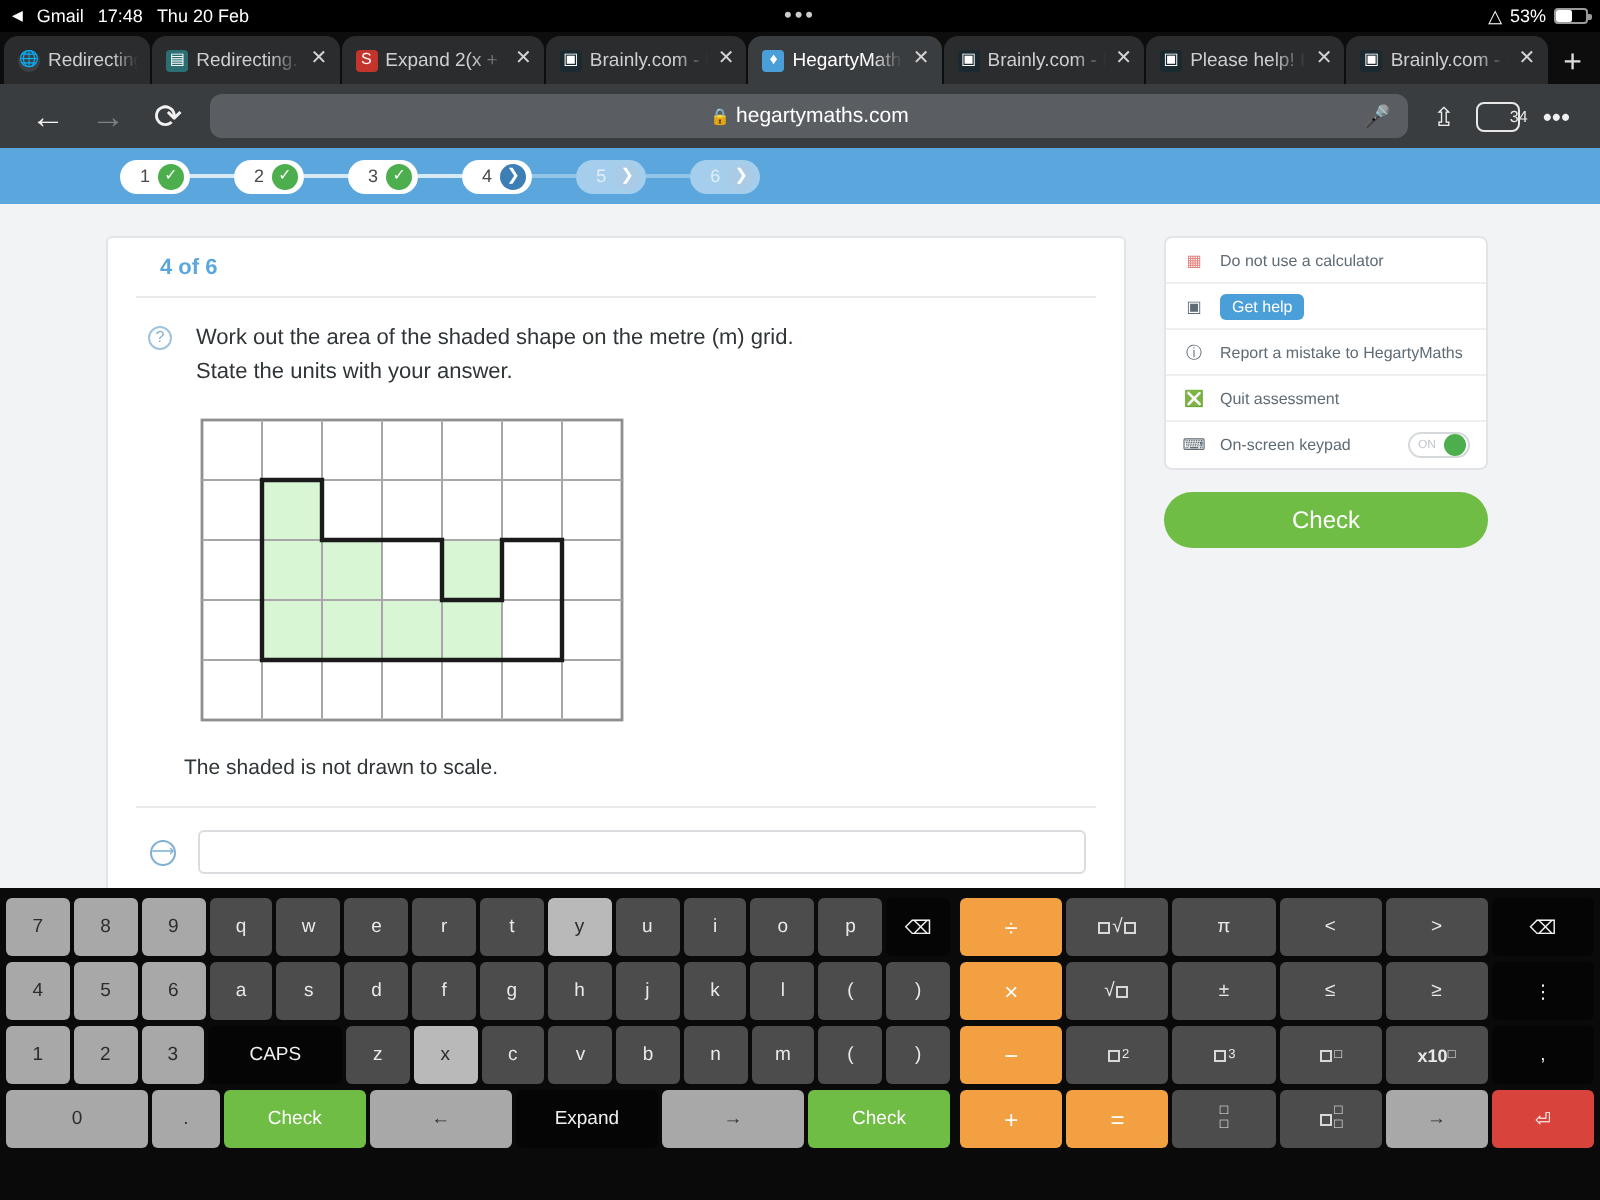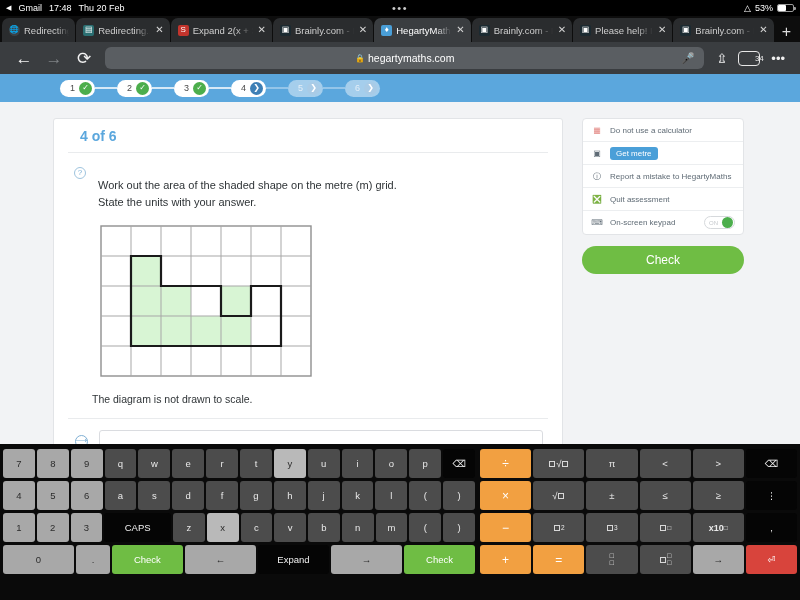--- a/index.html
+++ b/index.html
@@ -120,29 +120,29 @@
   .badge-next { background: #a9cbe6; }
   .step-link { width: 22px; height: 2px; background: rgba(255,255,255,.75); }
   .step-link.faded { background: rgba(255,255,255,.35); }
 
   
   #main { display: flex; padding: 16px 0 0 0; }
   #question-card {
     width: 510px; margin-left: 53px; background: #fff;
     border: 1px solid #e2e4e7; border-radius: 3px;
   }
-  .q-counter { font-size: 14px; color: #5ba7dd; font-weight: bold; padding: 9px 0 8px 26px; }
+  .q-counter { font-size: 11px; color: #5ba7dd; font-weight: bold; padding: 9px 0 8px 26px; }
   .q-divider { height: 1px; background: #e9ebed; margin: 0 14px; }
   .q-body { display: flex; padding: 12px 14px 0 14px; }
   .q-icon {
     width: 12px; height: 12px; border: 1.2px solid #9fc4de; border-radius: 50%;
     color: #7fb0d4; font-size: 8px; display: flex; align-items: center;
     justify-content: center; flex: 0 0 12px; margin: 2px 12px 0 6px; line-height: 1;
   }
-  .q-text { font-size: 11px; color: #2f3437; line-height: 1.55; margin-top: 12px; }
+  .q-text { font-size: 11px; color: #2f3437; line-height: 1.55; }
 
   
   .diagram-wrap { padding: 14px 0 0 46px; }
   .note-scale { font-size: 10.5px; color: #2f3437; padding: 12px 0 13px 38px; }
   .ans-divider { height: 1px; background: #e9ebed; margin: 0 14px; }
   .ans-row { display: flex; align-items: center; padding: 11px 14px 13px 14px; gap: 11px; }
   .ans-arrow {
     width: 13px; height: 13px; border: 1.3px solid #7fb0d4; border-radius: 50%;
     color: #7fb0d4; font-size: 8px; display: flex; align-items: center;
     justify-content: center; flex: 0 0 13px; margin-left: 7px; line-height: 1;
@@ -356,37 +356,37 @@
               <line x1="181" y1="1" x2="181" y2="151"></line>
               <line x1="1" y1="31" x2="211" y2="31"></line>
               <line x1="1" y1="61" x2="211" y2="61"></line>
               <line x1="1" y1="91" x2="211" y2="91"></line>
               <line x1="1" y1="121" x2="211" y2="121"></line>
             </g>
           <path id="outline-path" fill="none" stroke="#1a1a1a" stroke-width="2.2" stroke-linejoin="miter" d="M31,31 L61,31 L61,61 L121,61 L121,91 L151,91 L151,61 L181,61 L181,121 L31,121 Z"></path>
         </svg>
       </div>
 
-      <div class="note-scale">The diagram is not drawn to scale.</div>
+      <div class="note-scale">The shaded is not drawn to scale.</div>
       <div class="ans-divider"></div>
       <div class="ans-row">
         <div class="ans-arrow">⟶</div>
         <input class="ans-input" type="text" value="" style="">
       </div>
     </div>
 
     <div id="sidebar">
       <div class="side-card">
         <div class="side-item">
           <span class="side-ico" style="color:#e2837e;">▦</span>
           <span>Do not use a calculator</span>
         </div>
         <div class="side-item">
           <span class="side-ico" style="color:#5f6b75;">▣</span>
-          <span class="pill-help">Get metre</span>
+          <span class="pill-help">Get help</span>
         </div>
         <div class="side-item">
           <span class="side-ico">ⓘ</span>
           <span>Report a mistake to HegartyMaths</span>
         </div>
         <div class="side-item">
           <span class="side-ico">❎</span>
           <span>Quit assessment</span>
         </div>
         <div class="side-item">

